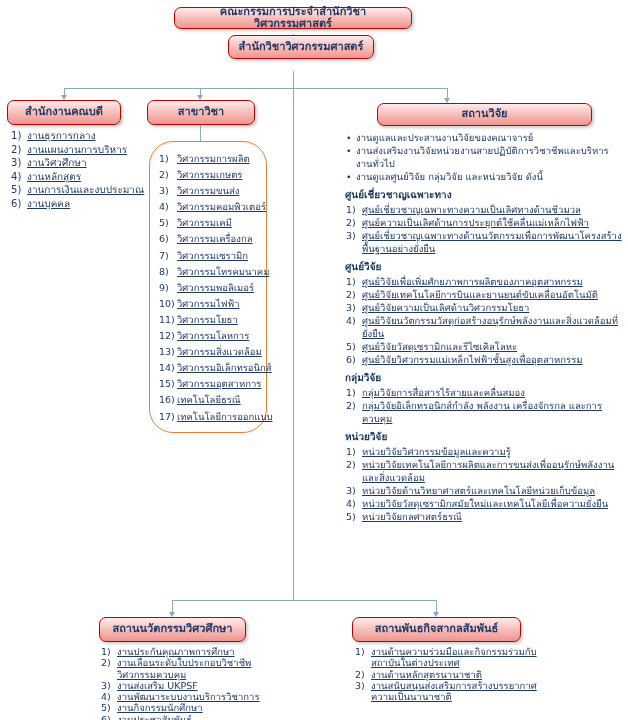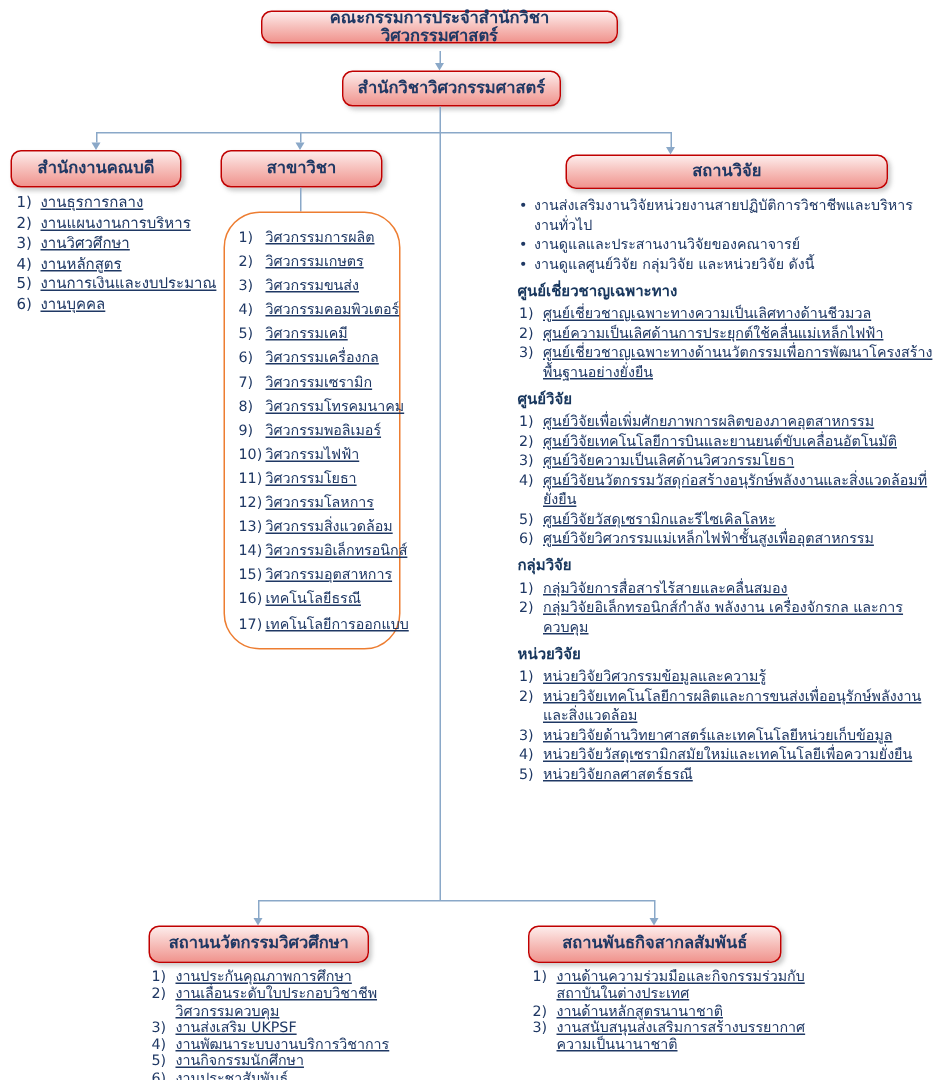--- a/index.html
+++ b/index.html
@@ -62,21 +62,21 @@
 </head>
 <body>
 
 <div class="canvas">
 
   <div class="hbox" style="left:174px; top:7px; width:238px; height:22px;">คณะกรรมการประจำสำนักวิชาวิศวกรรมศาสตร์</div>
 
   <div class="vline" style="left:293px; top:34px; height:8px;"></div>
   <div class="arrow-down" style="left:290px; top:42px;"></div>
 
-  <div class="hbox" style="left:228px; top:47px; width:146px; height:24px;">สำนักวิชาวิศวกรรมศาสตร์</div>
+  <div class="hbox" style="left:228px; top:35px; width:146px; height:24px;">สำนักวิชาวิศวกรรมศาสตร์</div>
 
   <div class="vline" style="left:293px; top:71px; height:17px;"></div>
   <div class="hline" style="left:64px; top:88px; width:384px;"></div>
 
   <div class="vline" style="left:64px; top:88px; height:7px;"></div>
   <div class="arrow-down" style="left:61px; top:95px;"></div>
 
   <div class="vline" style="left:200px; top:88px; height:7px;"></div>
   <div class="arrow-down" style="left:197px; top:95px;"></div>
 
@@ -118,22 +118,22 @@
         <li>วิศวกรรมอุตสาหการ</li>
         <li>เทคโนโลยีธรณี</li>
         <li>เทคโนโลยีการออกแบบ</li>
       </ol>
   </div>
 
   <div class="hbox" style="left:341px; top:103px; width:215px; height:23px;margin-left:36px;">สถานวิจัย</div>
   <div class="research-col">
     <ul class="bullets">
 
-    <li>งานส่งเสริมงานวิจัยหน่วยงานสายปฏิบัติการวิชาชีพและบริหารงานทั่วไป</li>
-        <li>งานดูแลและประสานงานวิจัยของคณาจารย์</li>
+    <li>งานดูแลและประสานงานวิจัยของคณาจารย์</li>
+        <li>งานส่งเสริมงานวิจัยหน่วยงานสายปฏิบัติการวิชาชีพและบริหารงานทั่วไป</li>
         <li>งานดูแลศูนย์วิจัย กลุ่มวิจัย และหน่วยวิจัย ดังนี้</li>
       </ul>
     <div>
 
     <div class="section">
         <div class="section-header">ศูนย์เชี่ยวชาญเฉพาะทาง</div>
         <ol class="numlist">
 
         <li>ศูนย์เชี่ยวชาญเฉพาะทางความเป็นเลิศทางด้านชีวมวล</li>
             <li>ศูนย์ความเป็นเลิศด้านการประยุกต์ใช้คลื่นแม่เหล็กไฟฟ้า</li>

